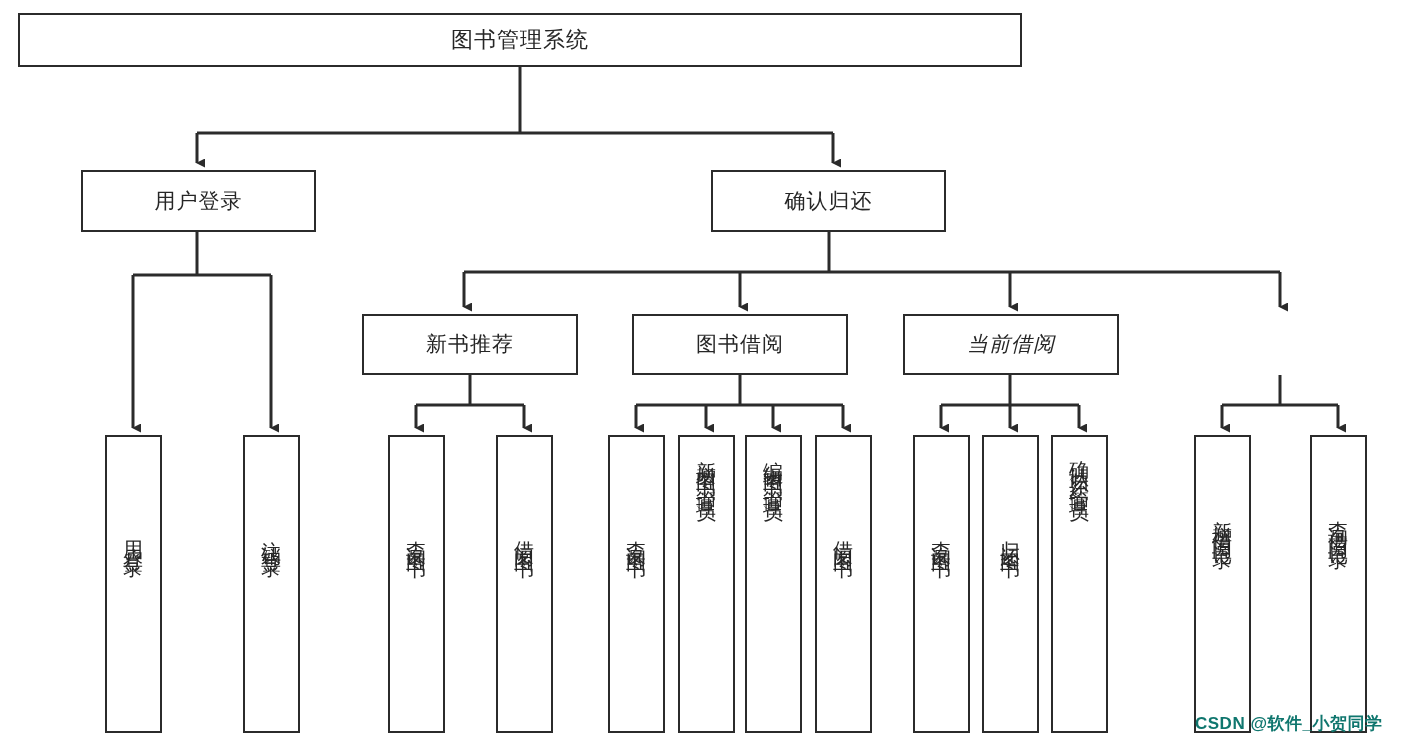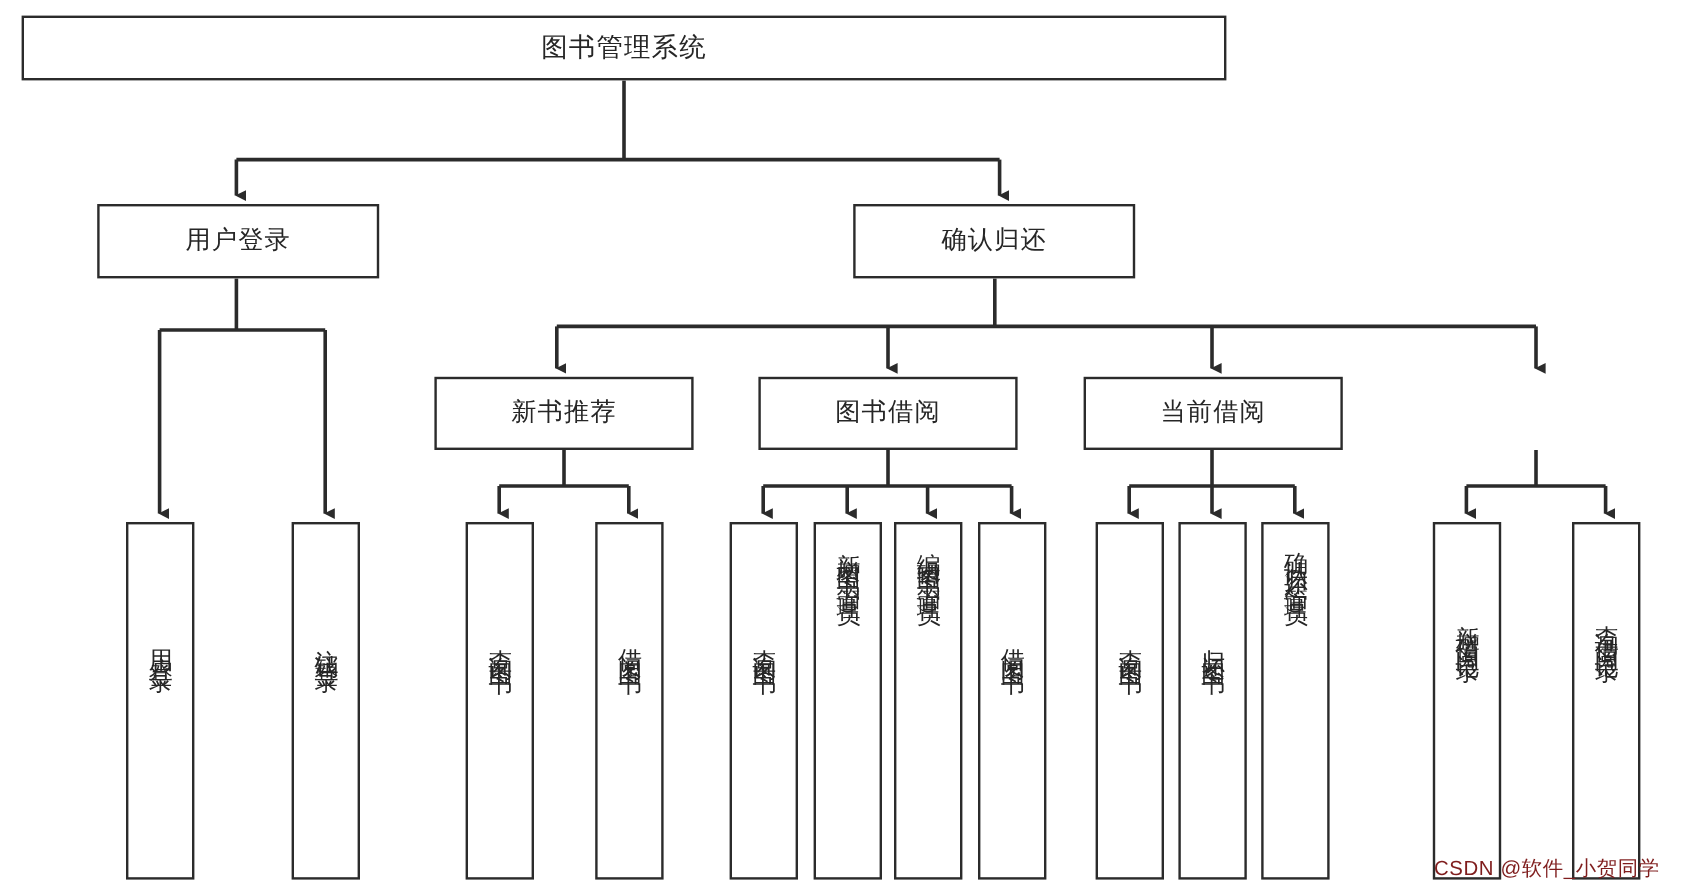--- a/index.html
+++ b/index.html
@@ -63,23 +63,24 @@
     margin-top: 60px;
   }
   .node-leaf.mid2 .label {
     margin-top: 80px;
   }
   .watermark {
     position: absolute;
     left: 1195px;
     top: 712px;
     font-size: 17px;
-    color: #7f1d1d;
+    color: #0f766e;
     white-space: nowrap;
     letter-spacing: 0.5px;
+    font-weight: bold;
   }
 </style>
 </head>
 <body>
 
 <div id="canvas">
 
   <svg class="wires" viewBox="0 0 1405 747">
     <defs>
       <marker id="arrowhead" markerWidth="9" markerHeight="9" refX="4.5" refY="8" orient="auto" markerUnits="userSpaceOnUse">
@@ -140,21 +141,21 @@
   <div class="node node-l2" style="left:711px; top:170px; width:235px; height:62px;">
     <span class="label">确认归还</span>
   </div>
 
   <div class="node node-l3" style="left:362px; top:314px; width:216px; height:61px;">
     <span class="label">新书推荐</span>
   </div>
   <div class="node node-l3" style="left:632px; top:314px; width:216px; height:61px;">
     <span class="label">图书借阅</span>
   </div>
-  <div class="node node-l3" style="left:903px; top:314px; width:216px; height:61px;">
+  <div class="node node-l3" style="left:903px; top:314px; width:216px; height:61px;font-style:italic;">
     <span class="label">当前借阅</span>
   </div>
 
   <div class="node node-leaf mid2" style="left:105px; top:435px; width:57px; height:298px;">
     <span class="label">用户登录</span>
   </div>
   <div class="node node-leaf mid2" style="left:243px; top:435px; width:57px; height:298px;">
     <span class="label">注销登录</span>
   </div>
 

